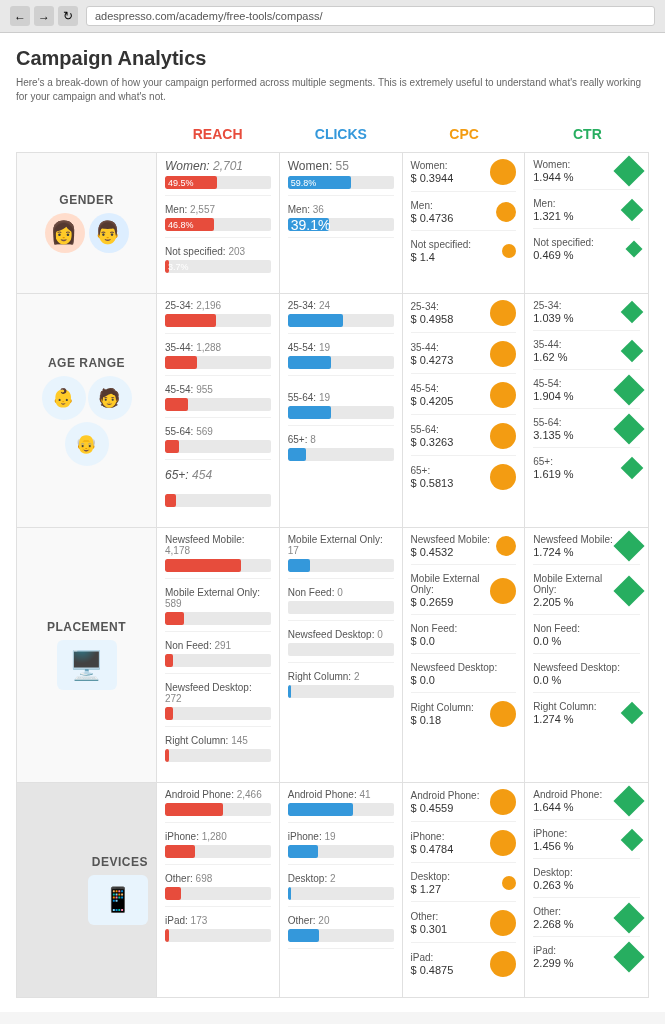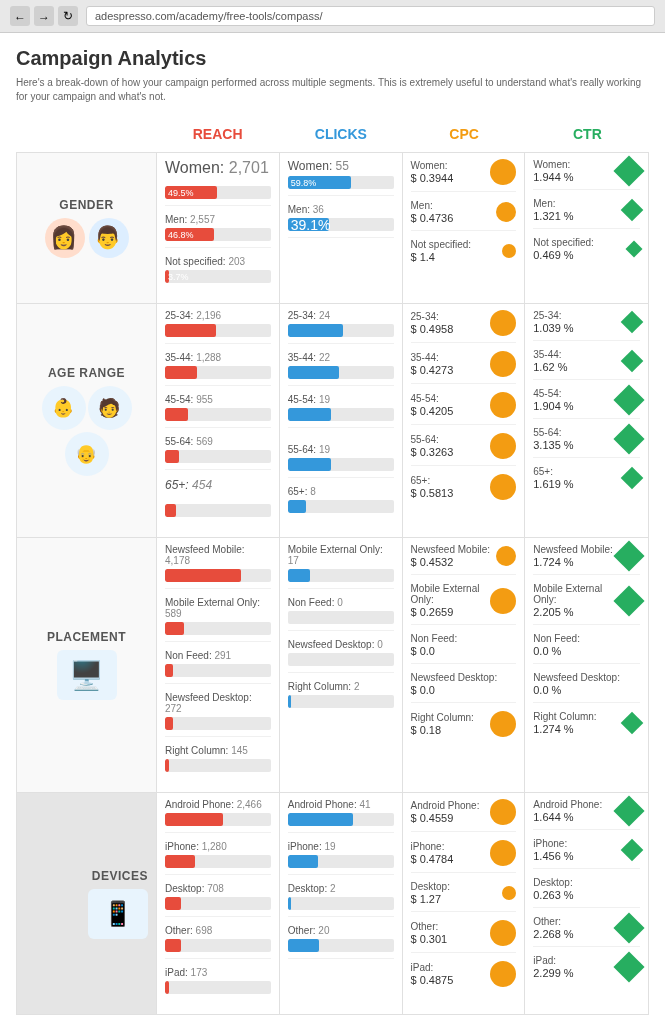--- a/index.html
+++ b/index.html
@@ -108,21 +108,21 @@
         <div style="display: grid; grid-template-columns: 140px 1fr 1fr 1fr 1fr; border-right: 1px solid rgb(224, 224, 224); border-bottom: 1px solid rgb(224, 224, 224); border-left: 1px solid rgb(224, 224, 224); border-image: initial; border-top: none;">
           <div style="background: rgb(249, 249, 249); border-right: 1px solid rgb(224, 224, 224); display: flex; flex-direction: column; align-items: center; justify-content: center; padding: 10px 8px;">
             <div style="font-size:12px;font-weight:bold;color:#555;text-align:center;letter-spacing:0.5px;">GENDER</div>
             <div style="display:flex;gap:4px;justify-content:center;margin-top:6px">
     <div style="width:40px;height:40px;border-radius:50%;background:#ffddcc;display:flex;align-items:center;justify-content:center;font-size:22px;">👩</div>
     <div style="width:40px;height:40px;border-radius:50%;background:#ddeeff;display:flex;align-items:center;justify-content:center;font-size:22px;">👨</div>
   </div>
           </div>
           <div style="padding: 6px 8px; border-right: 1px solid rgb(224, 224, 224);">
             <div style="margin-bottom: 8px; padding-bottom: 6px; border-bottom: 1px solid rgb(240, 240, 240);">
-      <div style="font-size:16px;color:#555;margin-bottom:9px;">Women: <span style="color:#888">2,701</span></div>
+      <div style="font-size:12px;color:#555;margin-bottom:3px;font-style:italic;">Women: <span style="color:#888">2,701</span></div>
       <div style="background:#e8e8e8;border-radius:2px;height:13px;width:100%;overflow:hidden;">
         <div style="width:49.5%;height:100%;background:#e74c3c;border-radius:2px;display:flex;align-items:center;">
           <span style="font-size:9px;color:white;padding-left:3px;">49.5%</span>
         </div>
       </div>
             </div>
             <div style="margin-bottom: 8px; padding-bottom: 6px; border-bottom: 1px solid rgb(240, 240, 240);">
       <div style="font-size:10px;color:#555;margin-bottom:3px;">Men: <span style="color:#888">2,557</span></div>
       <div style="background:#e8e8e8;border-radius:2px;height:13px;width:100%;overflow:hidden;">
         <div style="width:46.8%;height:100%;background:#e74c3c;border-radius:2px;display:flex;align-items:center;">
@@ -257,28 +257,20 @@
           </div>
           <div style="padding: 6px 8px; border-right: 1px solid rgb(224, 224, 224);">
             <div style="margin-bottom: 8px; padding-bottom: 6px; border-bottom: 1px solid rgb(240, 240, 240);">
       <div style="font-size:10px;color:#555;margin-bottom:3px;">25-34: <span style="color:#888">24</span></div>
       <div style="background:#e8e8e8;border-radius:2px;height:13px;width:100%;overflow:hidden;">
         <div style="width:52%;height:100%;background:#3498db;border-radius:2px;display:flex;align-items:center;">
           
         </div>
       </div>
             </div>
-            <div style="margin-bottom: 8px; padding-bottom: 6px; border-bottom: 1px solid rgb(240, 240, 240);">
-      <div style="font-size:10px;color:#555;margin-bottom:3px;">35-44: <span style="color:#888">22</span></div>
-      <div style="background:#e8e8e8;border-radius:2px;height:13px;width:100%;overflow:hidden;">
-        <div style="width:48%;height:100%;background:#3498db;border-radius:2px;display:flex;align-items:center;">
-          
-        </div>
-      </div>
-            </div>
             <div style="margin-bottom: 16px; padding-bottom: 6px; border-bottom: 1px solid rgb(240, 240, 240);">
       <div style="font-size:10px;color:#555;margin-bottom:3px;">45-54: <span style="color:#888">19</span></div>
       <div style="background:#e8e8e8;border-radius:2px;height:13px;width:100%;overflow:hidden;">
         <div style="width:41%;height:100%;background:#3498db;border-radius:2px;display:flex;align-items:center;">
           
         </div>
       </div>
             </div>
             <div style="margin-bottom: 8px; padding-bottom: 6px; border-bottom: 1px solid rgb(240, 240, 240);">
       <div style="font-size:10px;color:#555;margin-bottom:3px;">55-64: <span style="color:#888">19</span></div>
@@ -544,28 +536,20 @@
             </div>
             <div style="margin-bottom: 8px; padding-bottom: 6px; border-bottom: 1px solid rgb(240, 240, 240);">
       <div style="font-size:10px;color:#555;margin-bottom:3px;">iPhone: <span style="color:#888">1,280</span></div>
       <div style="background:#e8e8e8;border-radius:2px;height:13px;width:100%;overflow:hidden;">
         <div style="width:28%;height:100%;background:#e74c3c;border-radius:2px;display:flex;align-items:center;">
           
         </div>
       </div>
             </div>
             <div style="margin-bottom: 8px; padding-bottom: 6px; border-bottom: 1px solid rgb(240, 240, 240);">
-      <div style="font-size:10px;color:#555;margin-bottom:3px;">Desktop: <span style="color:#888">708</span></div>
-      <div style="background:#e8e8e8;border-radius:2px;height:13px;width:100%;overflow:hidden;">
-        <div style="width:15%;height:100%;background:#e74c3c;border-radius:2px;display:flex;align-items:center;">
-          
-        </div>
-      </div>
-            </div>
-            <div style="margin-bottom: 8px; padding-bottom: 6px; border-bottom: 1px solid rgb(240, 240, 240);">
       <div style="font-size:10px;color:#555;margin-bottom:3px;">Other: <span style="color:#888">698</span></div>
       <div style="background:#e8e8e8;border-radius:2px;height:13px;width:100%;overflow:hidden;">
         <div style="width:15%;height:100%;background:#e74c3c;border-radius:2px;display:flex;align-items:center;">
           
         </div>
       </div>
             </div>
             <div style="margin-bottom: 8px; padding-bottom: 6px; border-bottom: none;">
       <div style="font-size:10px;color:#555;margin-bottom:3px;">iPad: <span style="color:#888">173</span></div>
       <div style="background:#e8e8e8;border-radius:2px;height:13px;width:100%;overflow:hidden;">

